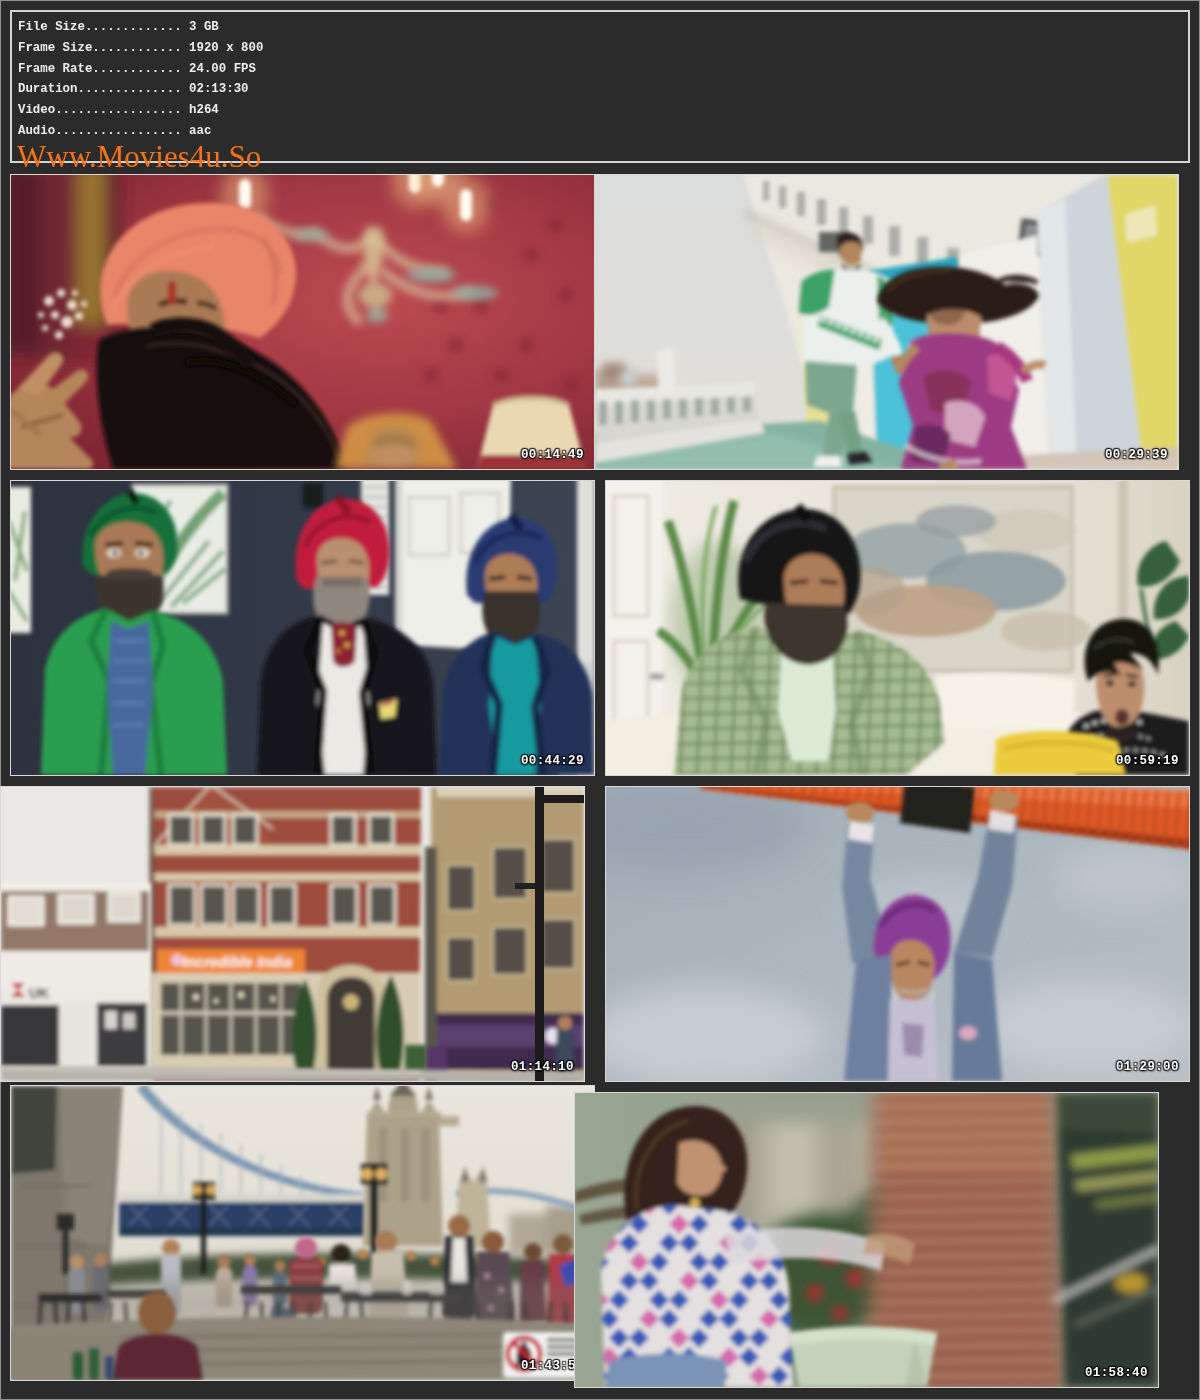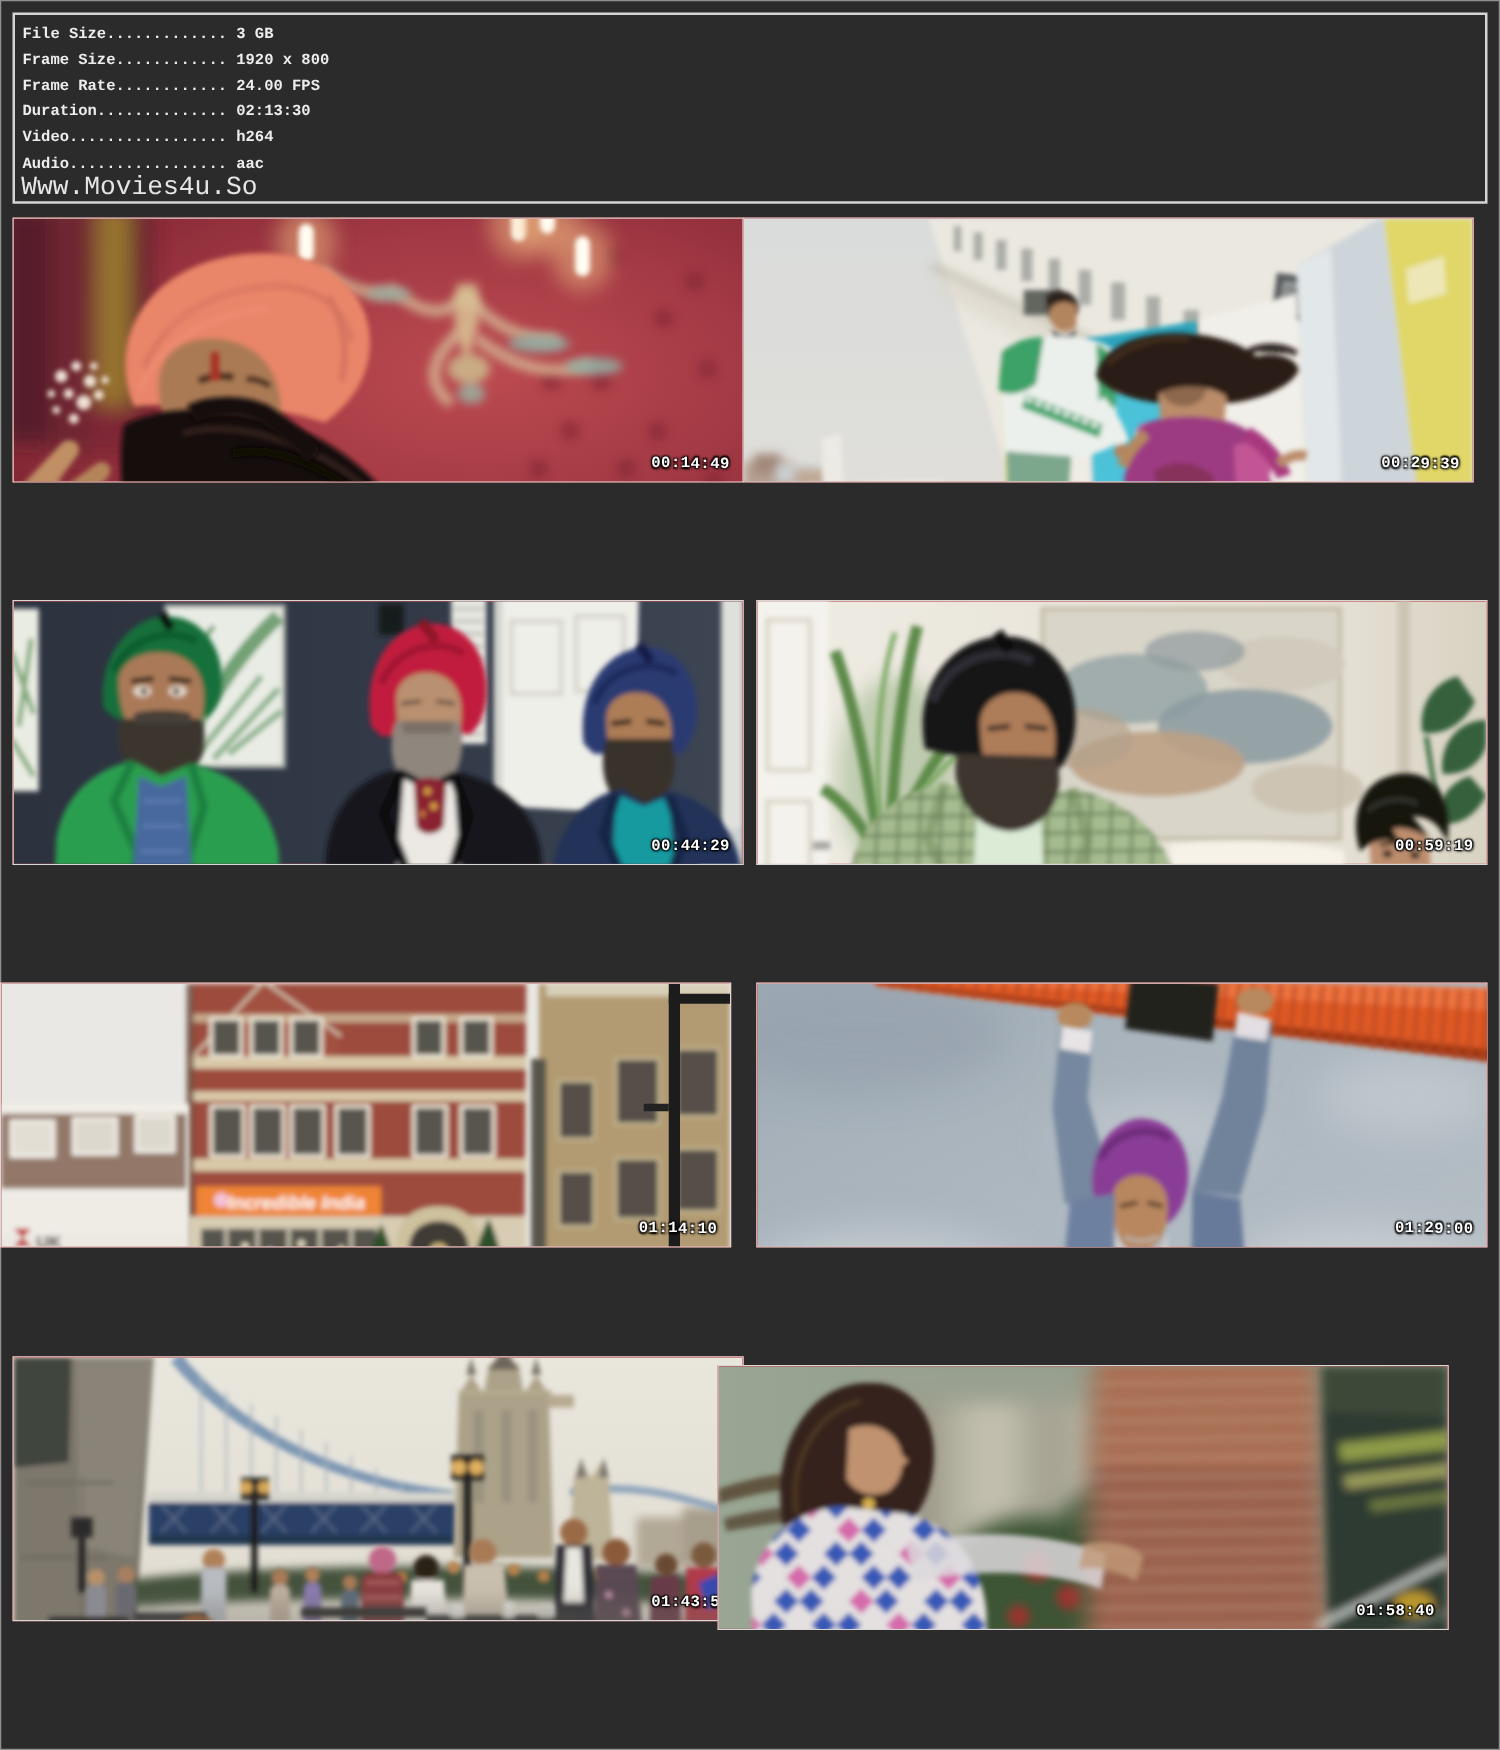--- a/index.html
+++ b/index.html
@@ -1,20 +1,20 @@
 <!DOCTYPE html>
 <html><head><meta charset="utf-8">
 <style>
 *{margin:0;padding:0;box-sizing:border-box}
 html,body{width:1200px;height:1400px;background:#2b2b2b;overflow:hidden;position:relative;-webkit-font-smoothing:antialiased}
 #page{position:absolute;left:0;top:0;width:1200px;height:1400px;border:1px solid #909090}
 #hdr{position:absolute;left:10px;top:10px;width:1180px;height:153px;border:2px solid #d4d4d4;color:#eee}
 #hdr pre{font-family:"Liberation Mono",monospace;font-weight:bold;font-size:12.4px;line-height:20.8px;margin:5px 0 0 6px;color:#ededed}
-#www{position:absolute;left:5px;top:127px;font-family:Liberation Mono, monospace;font-size:21px;color:#e5e5e5}
-.sh{position:absolute;width:585px;height:212px;border:1px solid #d8d8d8;background:#b91c1c;overflow:hidden}
+#www{position:absolute;left:5px;top:127px;font-family:Liberation Serif, serif;font-size:31px;color:#f97316}
+.sh{position:absolute;width:585px;height:296px;border:1px solid #d8d8d8;background:#be185d;overflow:hidden}
 .sh svg{display:block;width:583px;height:294px}
 .ts{position:absolute;right:10px;bottom:7px;font-family:"Liberation Mono",monospace;font-weight:bold;font-size:12.5px;color:#fff;letter-spacing:.35px;transform:rotate(.02deg);text-shadow:-1px -1px 1px rgba(0,0,0,.8),1px -1px 1px rgba(0,0,0,.8),-1px 1px 1px rgba(0,0,0,.8),1px 1px 2px #000,0 0 3px rgba(0,0,0,.6)}
 </style></head>
 <body>
 <div id="page"></div>
 <div id="hdr">
 <pre>File Size............. 3 GB
 Frame Size............ 1920 x 800
 Frame Rate............ 24.00 FPS
 Duration.............. 02:13:30

